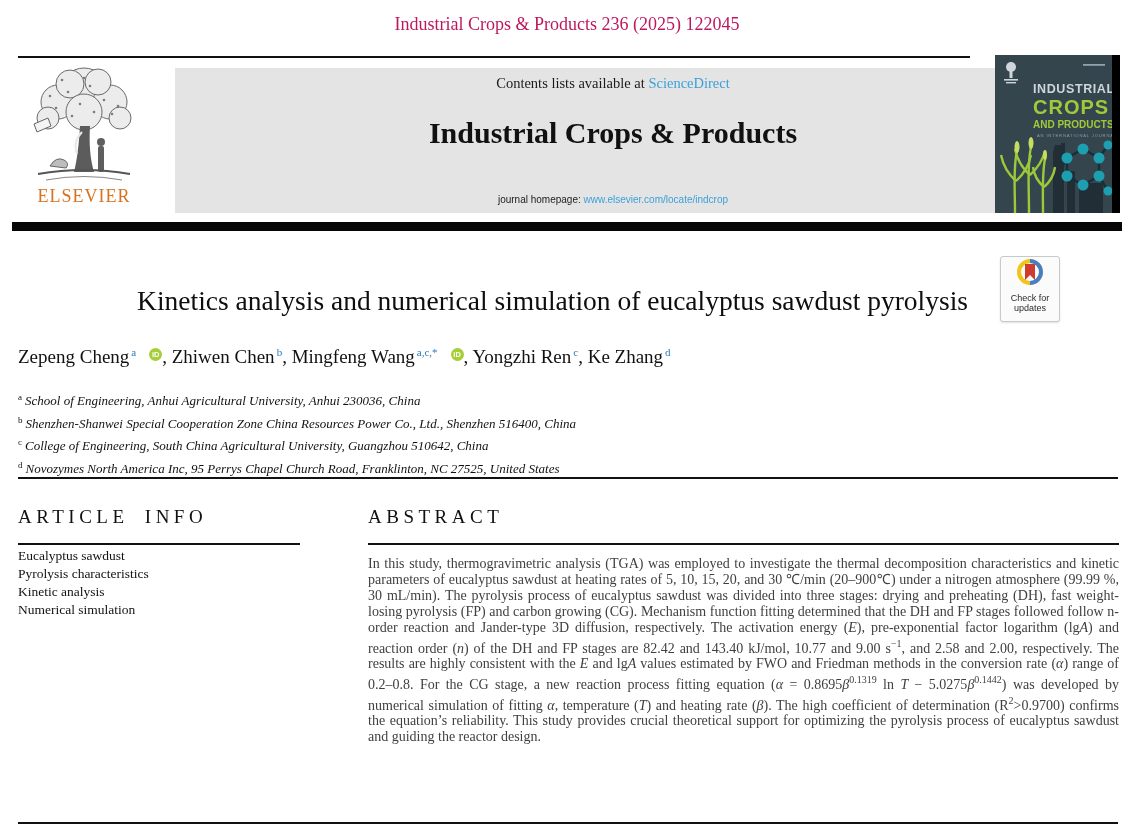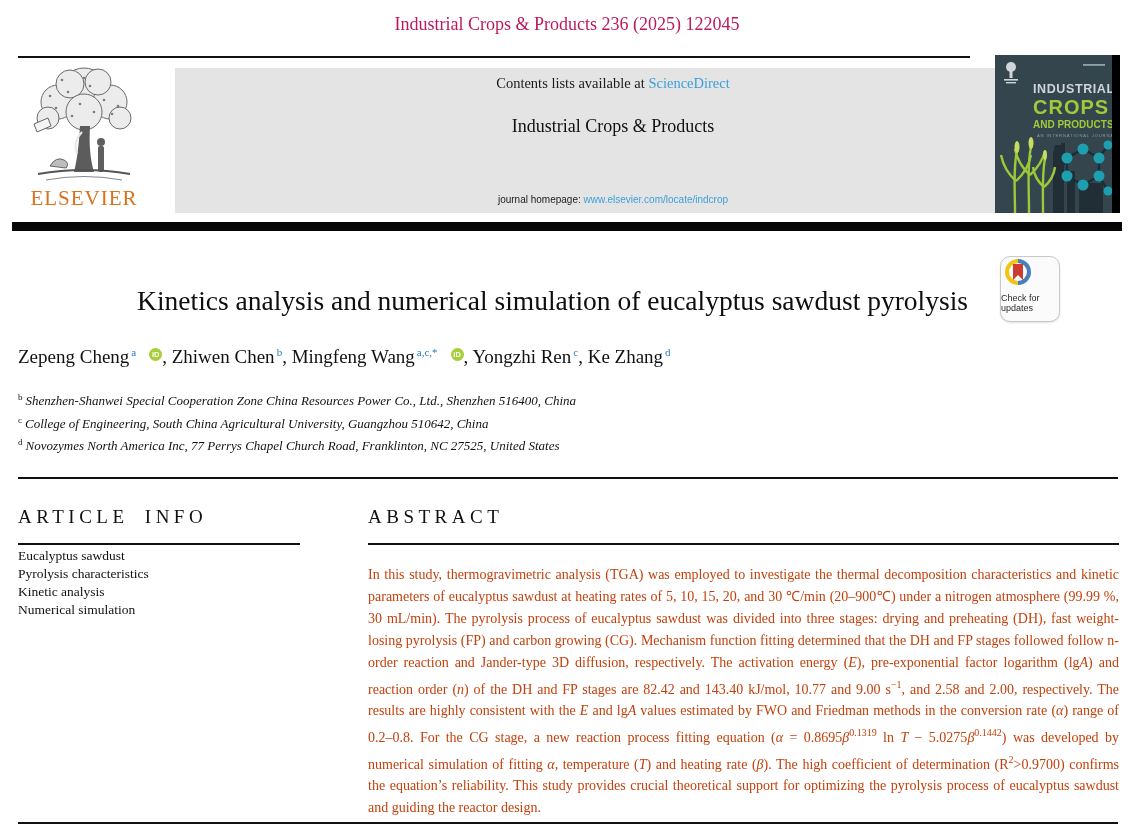--- a/index.html
+++ b/index.html
@@ -7,37 +7,37 @@
         font-family:"Liberation Serif",serif;color:#141414;}
 
   
   .citation{position:absolute;top:14px;left:0;width:100%;text-align:center;
             font-size:18px;color:#be185d;}
 
   .top-rule{position:absolute;left:18px;top:56px;width:952px;height:2px;background:#111;}
 
   
   .elsevier{position:absolute;left:16px;top:62px;width:136px;height:152px;text-align:center;}
-  .elsevier .etext{font-size:21px;letter-spacing:1px;color:#d9711d;margin-top:-2px;
+  .elsevier .etext{font-size:18px;letter-spacing:1px;color:#d9711d;margin-top:-2px;
                    font-family:"Liberation Serif",serif;}
   .banner{position:absolute;left:175px;top:68px;width:876px;height:145px;background:#e4e4e4;}
   .contents-line{position:absolute;top:7px;width:100%;text-align:center;font-size:14.5px;color:#1a1a1a;}
   .link-blue{color:#3ba0d9;text-decoration:none;}
-  .journal-title{position:absolute;top:48px;width:100%;text-align:center;font-size:18px;color:#111;}
+  .journal-title{position:absolute;top:48px;width:100%;text-align:center;font-size:30px;color:#111;font-weight:bold;}
   .homepage-line{position:absolute;bottom:8px;width:100%;text-align:center;
                  font-family:"Liberation Sans",sans-serif;font-size:10px;color:#222;}
   .cover{position:absolute;left:995px;top:55px;width:125px;height:158px;}
 
   .black-bar{position:absolute;left:12px;top:222px;width:1110px;height:9px;background:#060606;}
 
   
   .article-title{position:absolute;left:18px;top:284px;width:950px;font-size:27.5px;
                  font-weight:400;color:#0e0e0e;margin:0;line-height:1.2;text-align:right;}
   .check-badge{position:absolute;left:1000px;top:256px;width:58px;height:64px;background:#fbfbfb;
-               border:1px solid #c9c9c9;border-radius:10px;text-align:left;
+               border:1px solid #c9c9c9;border-radius:3px;text-align:center;
                box-shadow:0 1px 2px rgba(0,0,0,.12);}
   .check-badge .ctext{font-family:"Liberation Sans",sans-serif;font-size:9px;line-height:10px;
                color:#2b2b2b;margin-top:0px;}
 
   
   .authors{position:absolute;left:18px;top:346px;width:1000px;font-size:19px;color:#111;}
   .authors sup{font-size:11px;color:#2d7bbd;margin-left:2px;}
   .orcid{display:inline-block;width:13px;height:13px;border-radius:50%;background:#a6ce39;
          color:#fff;font-family:"Liberation Sans",sans-serif;font-size:7.5px;font-weight:bold;
          text-align:center;line-height:13px;vertical-align:6px;margin-left:13px;}
@@ -50,21 +50,21 @@
   .full-rule{position:absolute;left:18px;top:477px;width:1100px;height:1.5px;background:#111;}
 
   
   .left-col{position:absolute;left:18px;top:506px;width:282px;}
   .right-col{position:absolute;left:368px;top:506px;width:751px;}
   .section-heading{font-size:19px;letter-spacing:4.5px;word-spacing:7px;color:#111;}
   .col-rule{height:1.5px;background:#111;margin-top:15px;}
   .kw-label{font-style:italic;font-size:13px;margin-top:10px;color:#111;}
   .kw-list{margin:2px 0 0 0;padding:0;list-style:none;}
   .kw-list li{font-size:13.5px;line-height:18px;color:#111;}
-  .abstract-p{margin:19px 0 0 0;font-size:14px;line-height:22px;text-align:justify;color:#c2410c;}
+  .abstract-p{margin:11px 0 0 0;font-size:14px;line-height:16px;text-align:justify;color:#404040;}
   .abstract-p sup{font-size:10px;}
   .it{font-style:italic;}
 
   .bottom-rule{position:absolute;left:18px;top:822px;width:1100px;height:1.5px;background:#111;}
 </style>
 </head>
 <body>
 
 <div class="page">
 
@@ -193,23 +193,24 @@
     <svg width="34" height="32" viewBox="0 0 34 32">
       <path d="M17,4 a11,11 0 0,0 0,22" fill="none" stroke="#f0c419" stroke-width="4"></path>
       <path d="M17,4 a11,11 0 0,1 0,22" fill="none" stroke="#4a7ebb" stroke-width="4"></path>
       <path d="M12,7 h10 v16 l-5,-5 -5,5 z" fill="#cd3c2f"></path>
     </svg>
     <div class="ctext">Check for updates</div>
   </div>
 
   <div class="authors"><span class="author"><span class="a-name">Zepeng Cheng</span><sup class="a-sup">a</sup><span class="orcid">iD</span></span><span class="a-sep">, </span><span class="author"><span class="a-name">Zhiwen Chen</span><sup class="a-sup">b</sup></span><span class="a-sep">, </span><span class="author"><span class="a-name">Mingfeng Wang</span><sup class="a-sup">a,c,*</sup><span class="orcid">iD</span></span><span class="a-sep">, </span><span class="author"><span class="a-name">Yongzhi Ren</span><sup class="a-sup">c</sup></span><span class="a-sep">, </span><span class="author"><span class="a-name">Ke Zhang</span><sup class="a-sup">d</sup></span></div>
   <div class="affiliations">
+      <div class="affil"><sup class="af-sup">a</sup><span class="af-text">School of Engineering, Anhui Agricultural University, Anhui 230036, China</span></div>
       <div class="affil"><sup class="af-sup">b</sup><span class="af-text">Shenzhen-Shanwei Special Cooperation Zone China Resources Power Co., Ltd., Shenzhen 516400, China</span></div>
       <div class="affil"><sup class="af-sup">c</sup><span class="af-text">College of Engineering, South China Agricultural University, Guangzhou 510642, China</span></div>
-      <div class="affil"><sup class="af-sup">d</sup><span class="af-text">Novozymes North America Inc, 77 Perrys Chapel Church Road, Franklinton, NC 27525, United States</span></div>
+      <div class="affil"><sup class="af-sup">d</sup><span class="af-text">Novozymes North America Inc, 95 Perrys Chapel Church Road, Franklinton, NC 27525, United States</span></div>
     </div>
 
   <div class="full-rule"></div>
 
   <div class="left-col">
     <div class="section-heading">ARTICLE INFO</div>
     <div class="col-rule"></div>
     <ul class="kw-list">
         <li>Eucalyptus sawdust</li>
         <li>Pyrolysis characteristics</li>

